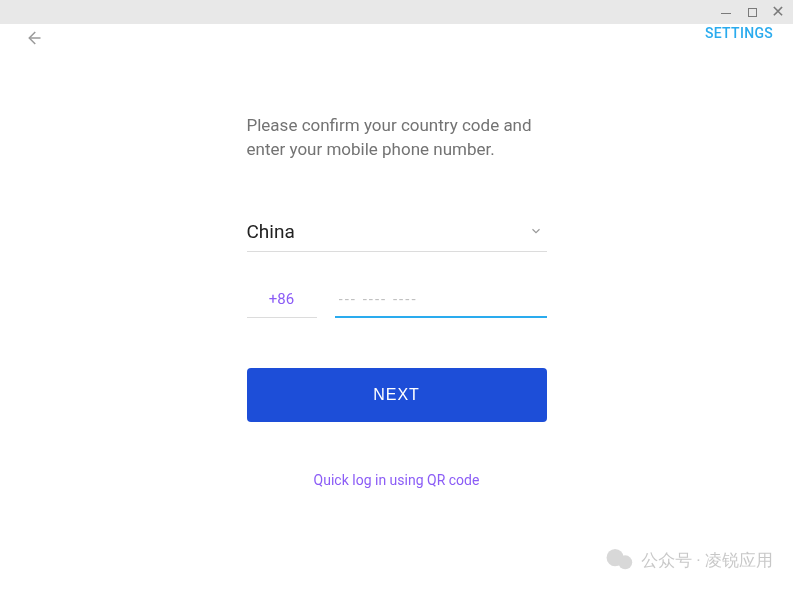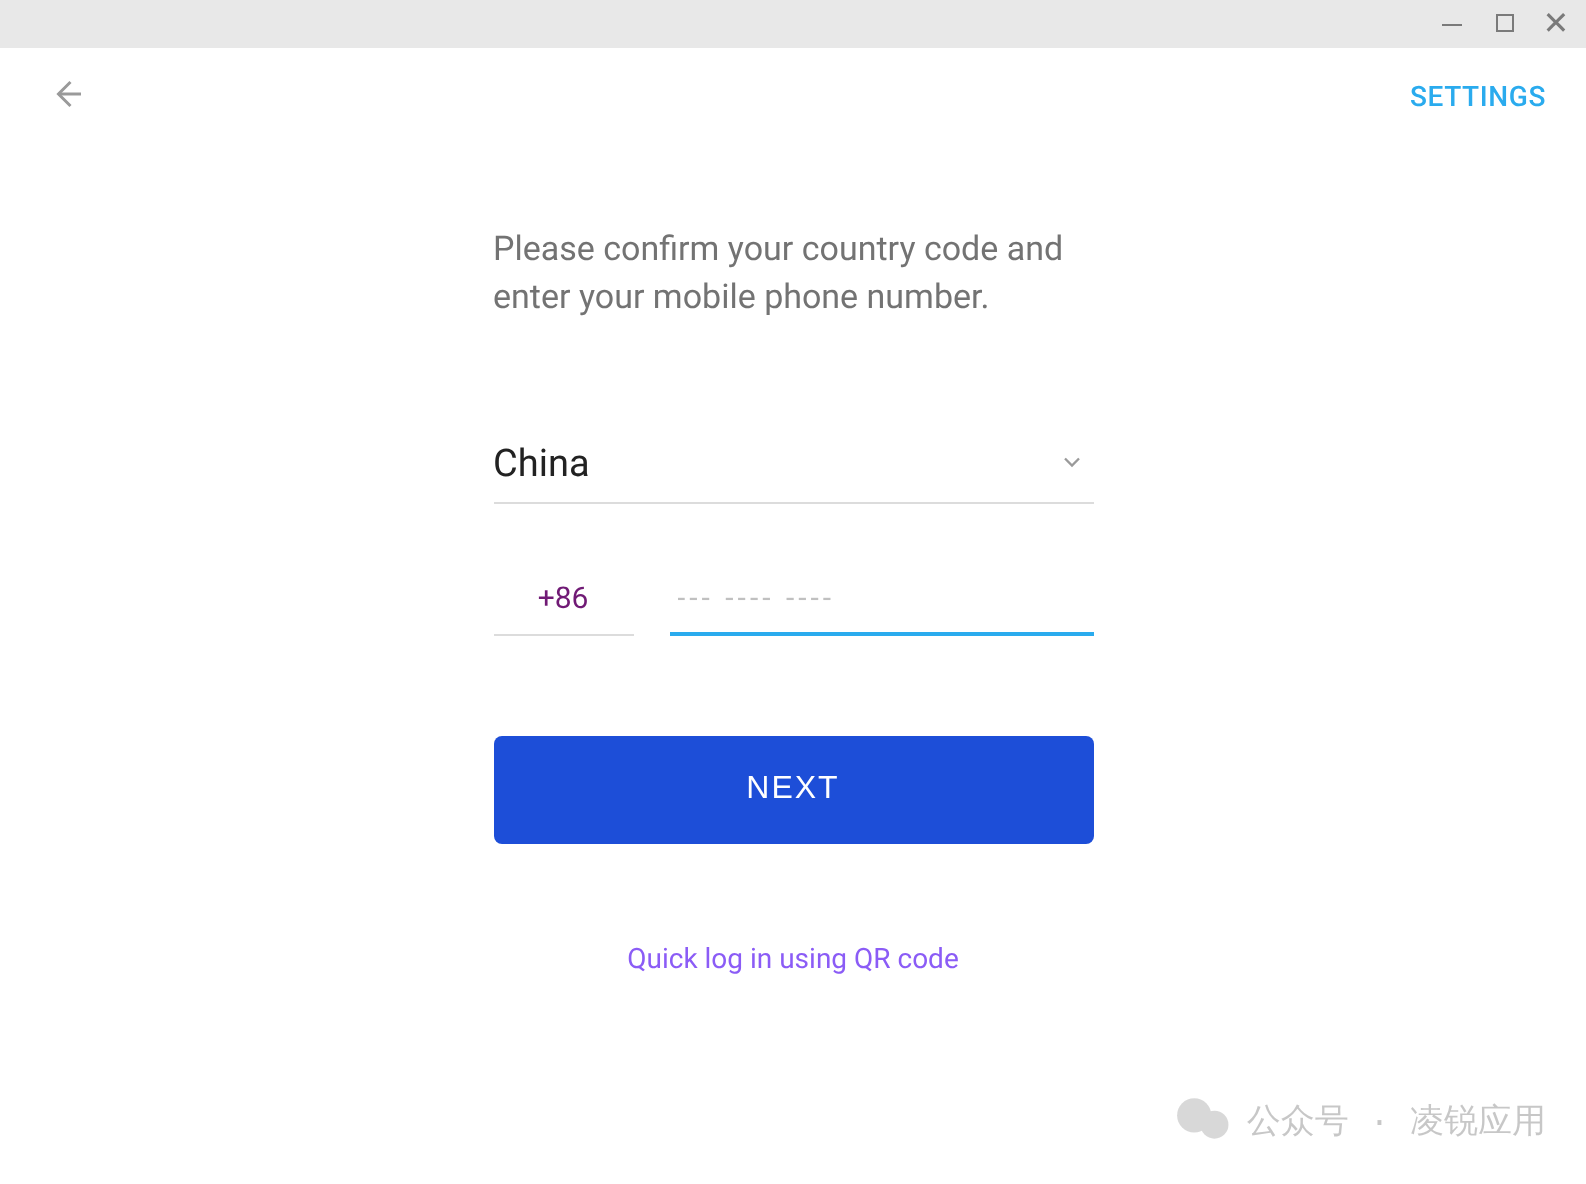--- a/index.html
+++ b/index.html
@@ -52,22 +52,22 @@
     }
     
     .close-icon {
       font-size: 16px;
     }
     
     .topbar {
       height: 50px;
       display: flex;
       justify-content: space-between;
-      align-items: center;
-      padding: 16px 20px;
+      align-items: flex-start;
+      padding: 1px 20px;
     }
     
     .back-button {
       cursor: pointer;
       padding: 4px;
     }
     
     .back-arrow {
       width: 18px;
       height: 18px;
@@ -133,21 +133,21 @@
       display: flex;
       gap: 18px;
       margin-bottom: 50px;
     }
     
     .code-input {
       width: 70px;
       border: none;
       border-bottom: 1px solid #dcdcdc;
       font-size: 15px;
-      color: #701a75;
+      color: #8b5cf6;
       text-align: center;
       padding: 8px 0;
       outline: none;
       font-family: inherit;
       background: transparent;
     }
     
     .phone-input {
       flex: 1;
       border: none;
@@ -189,21 +189,20 @@
     }
     
     .watermark {
       position: absolute;
       bottom: 20px;
       right: 20px;
       display: flex;
       align-items: center;
       gap: 8px;
       opacity: 0.32;
-      font-family: Liberation Mono, monospace;
     }
     
     .wechat-icon {
       width: 28px;
       height: 24px;
       fill: #888;
     }
     
     .watermark-text {
       color: #555;

